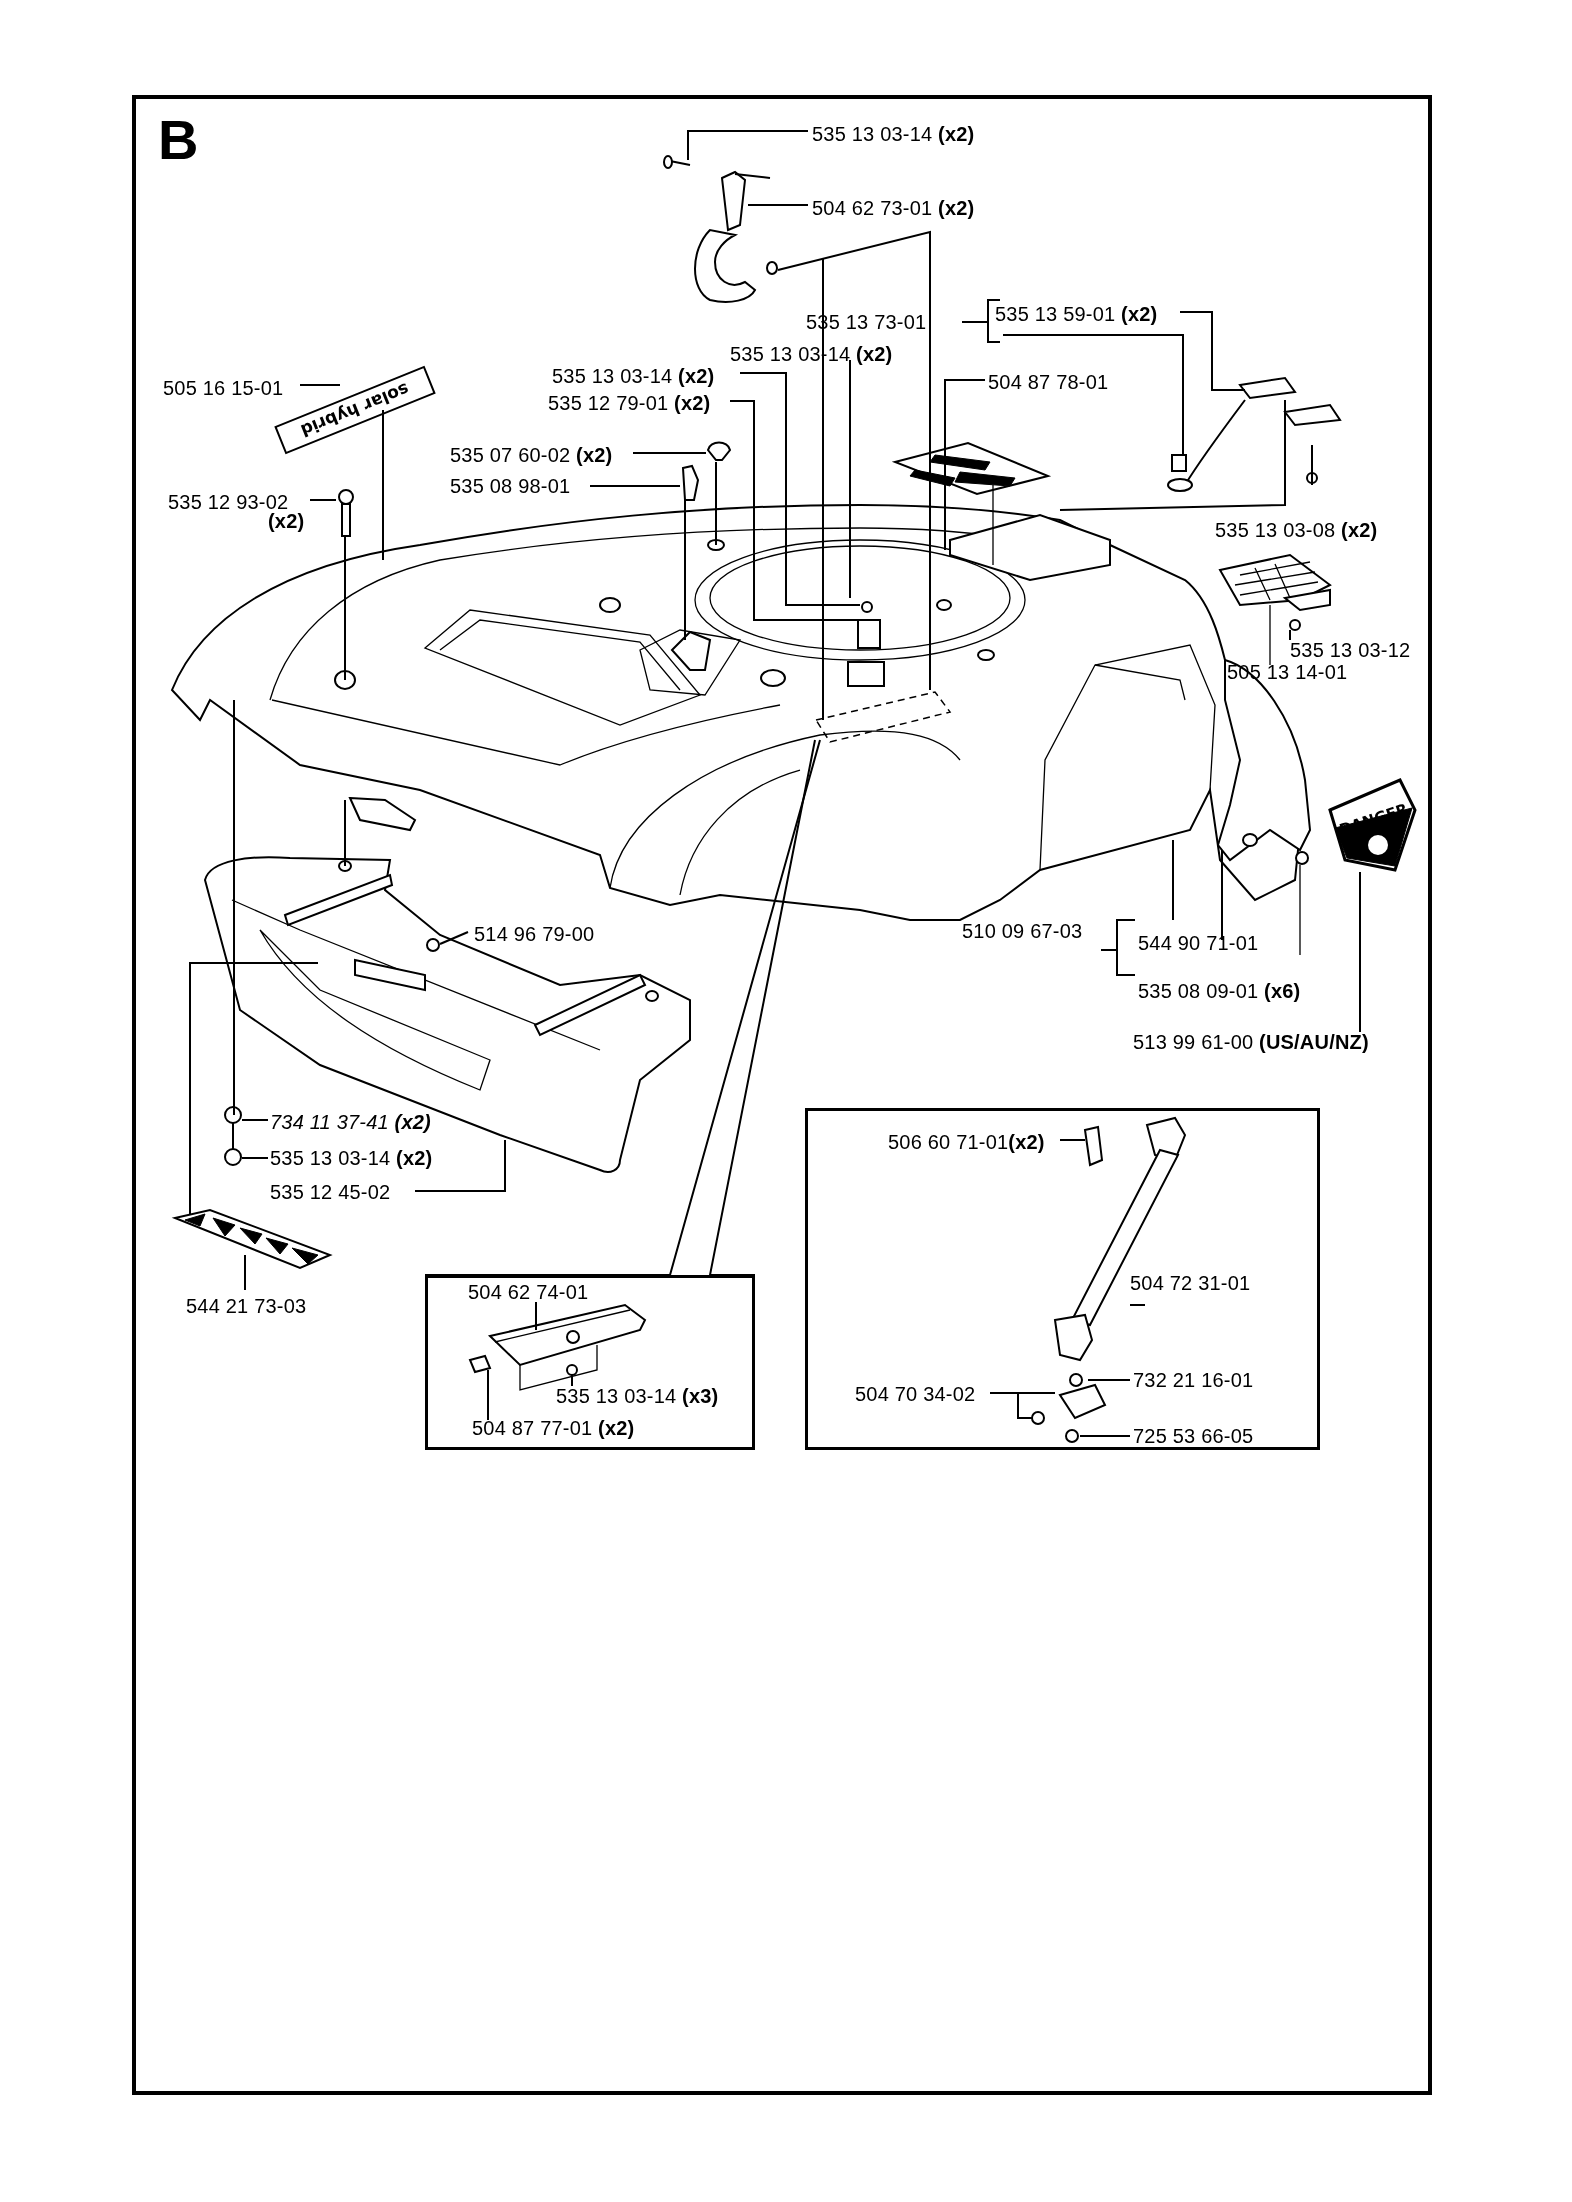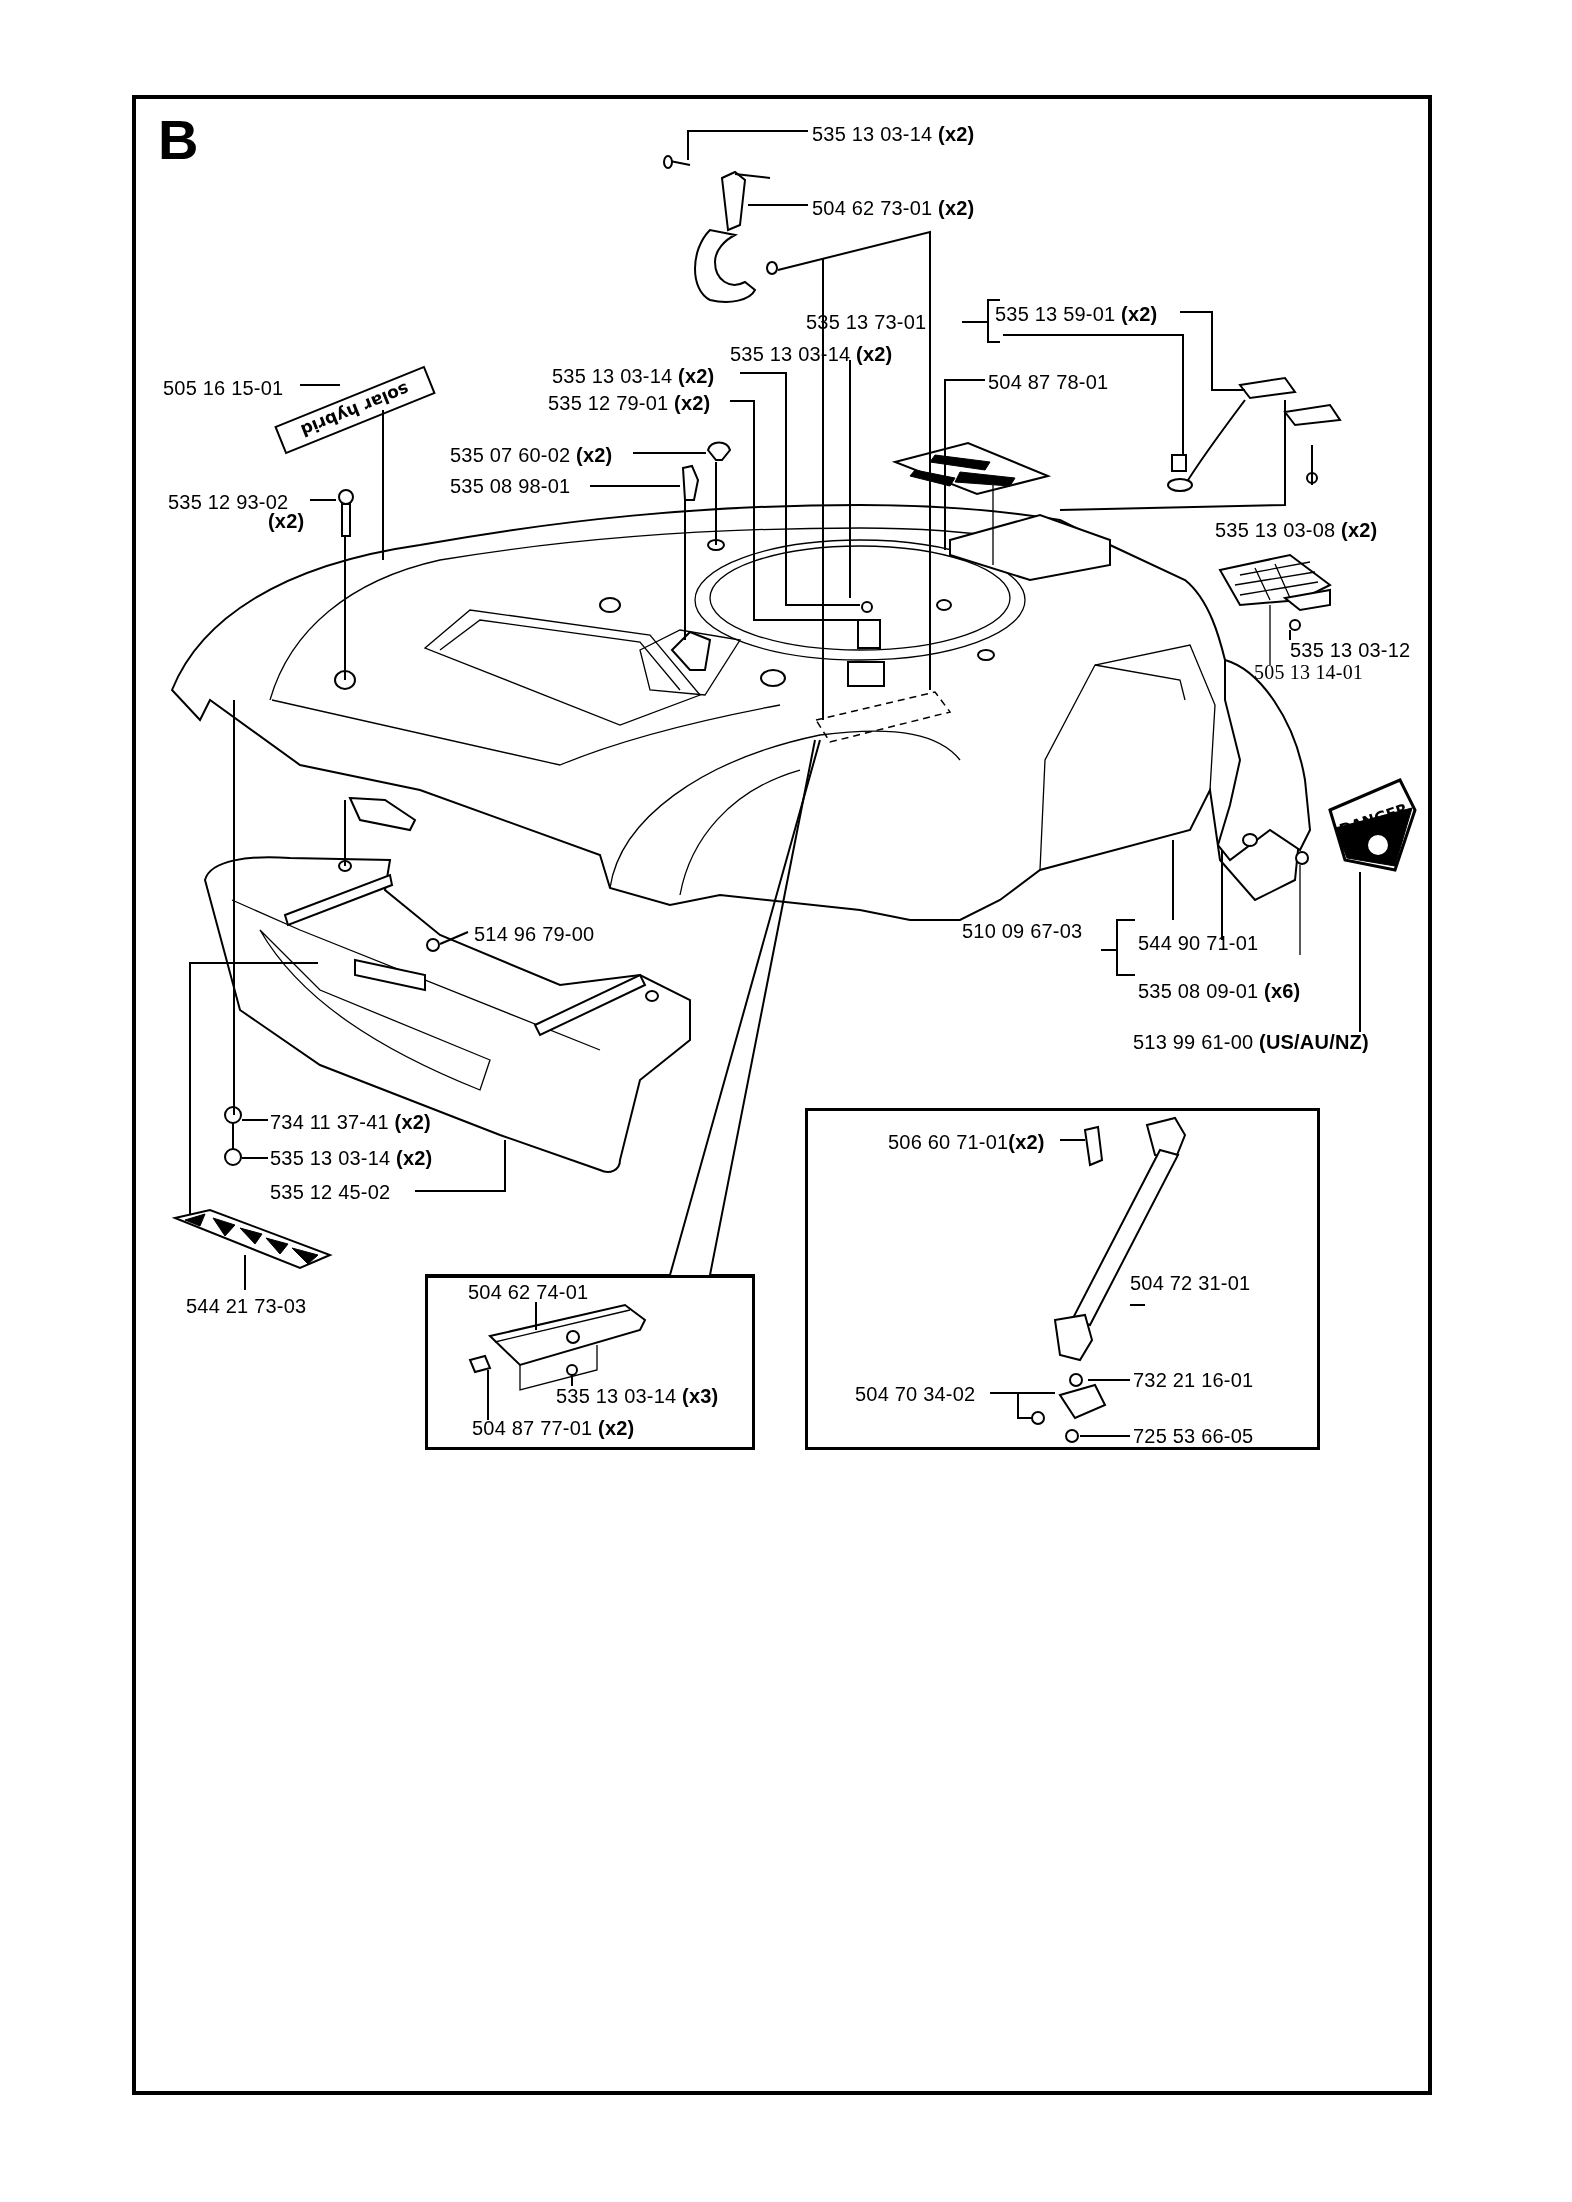--- a/index.html
+++ b/index.html
@@ -225,27 +225,27 @@
 <div class="lbl" style="left:552px;top:366px;"><span>535 13 03-14</span> <b>(x2)</b></div>
 <div class="lbl" style="left:548px;top:393px;"><span>535 12 79-01</span> <b>(x2)</b></div>
 <div class="lbl" style="left:988px;top:372px;"><span>504 87 78-01</span></div>
 <div class="lbl" style="left:163px;top:378px;"><span>505 16 15-01</span></div>
 <div class="lbl" style="left:450px;top:445px;"><span>535 07 60-02</span> <b>(x2)</b></div>
 <div class="lbl" style="left:450px;top:476px;"><span>535 08 98-01</span></div>
 <div class="lbl" style="left:168px;top:492px;"><span>535 12 93-02</span></div>
 <div class="lbl" style="left:268px;top:511px;"><b>(x2)</b></div>
 <div class="lbl" style="left:1215px;top:520px;"><span>535 13 03-08</span> <b>(x2)</b></div>
 <div class="lbl" style="left:1290px;top:640px;"><span>535 13 03-12</span></div>
-<div class="lbl" style="left:1254px;top:662px;font-family:Liberation Serif, serif;"><span>505 13 14-01</span></div>
+<div class="lbl" style="left:1227px;top:662px;"><span>505 13 14-01</span></div>
 <div class="lbl" style="left:474px;top:924px;"><span>514 96 79-00</span></div>
 <div class="lbl" style="left:962px;top:921px;"><span>510 09 67-03</span></div>
 <div class="lbl" style="left:1138px;top:933px;text-align:center;"><span>544 90 71-01</span></div>
 <div class="lbl" style="left:1138px;top:981px;"><span>535 08 09-01</span> <b>(x6)</b></div>
 <div class="lbl" style="left:1133px;top:1032px;"><span>513 99 61-00</span> <b>(US/AU/NZ)</b></div>
-<div class="lbl" style="left:270px;top:1112px;"><span>734 11 37-41</span> <b>(x2)</b></div>
+<div class="lbl" style="left:270px;top:1112px;font-style:italic;"><span>734 11 37-41</span> <b>(x2)</b></div>
 <div class="lbl" style="left:270px;top:1148px;"><span>535 13 03-14</span> <b>(x2)</b></div>
 <div class="lbl" style="left:270px;top:1182px;"><span>535 12 45-02</span></div>
 <div class="lbl" style="left:186px;top:1296px;"><span>544 21 73-03</span></div>
 
 <div class="lbl" style="left:468px;top:1282px;"><span>504 62 74-01</span></div>
 <div class="lbl" style="left:556px;top:1386px;"><span>535 13 03-14</span> <b>(x3)</b></div>
 <div class="lbl" style="left:472px;top:1418px;"><span>504 87 77-01</span> <b>(x2)</b></div>
 
 <div class="lbl" style="left:888px;top:1132px;"><span>506 60 71-01</span><b>(x2)</b></div>
 <div class="lbl" style="left:1130px;top:1273px;"><span>504 72 31-01</span></div>

